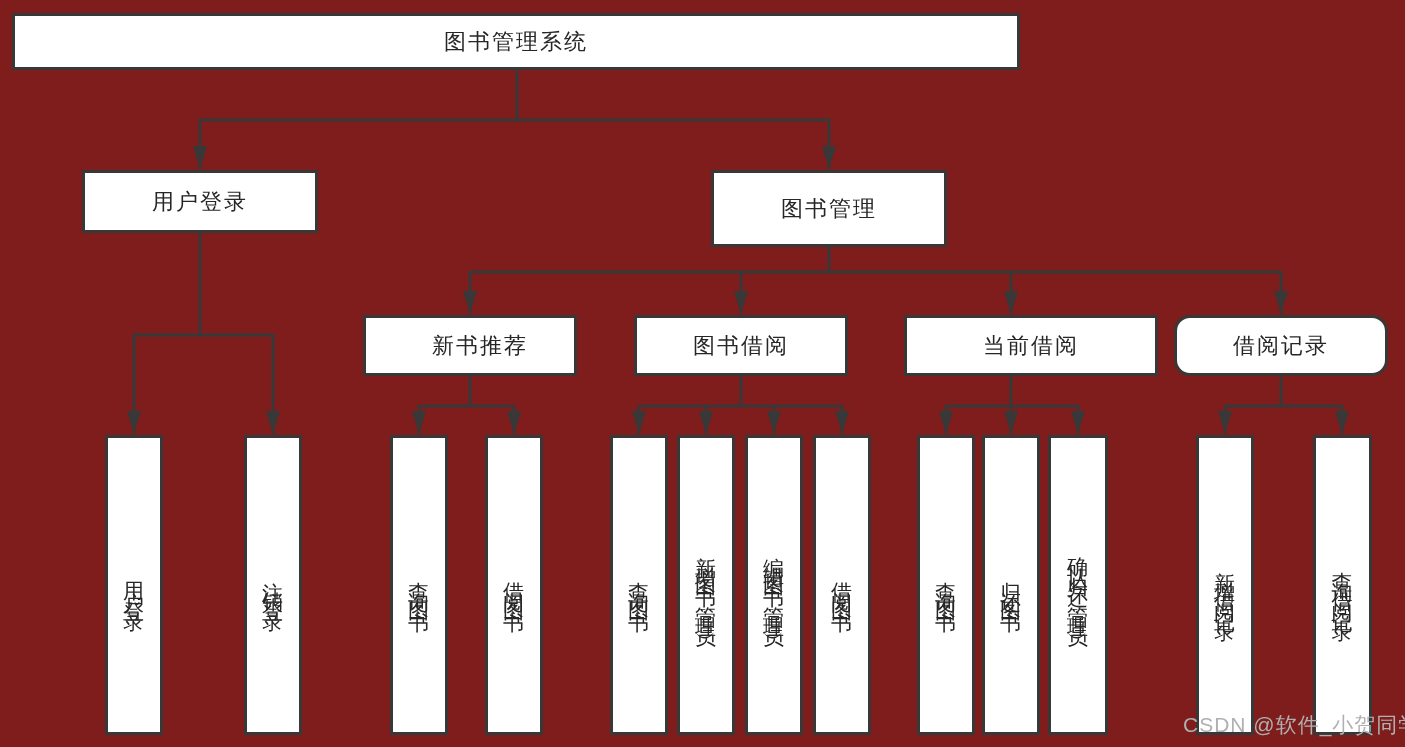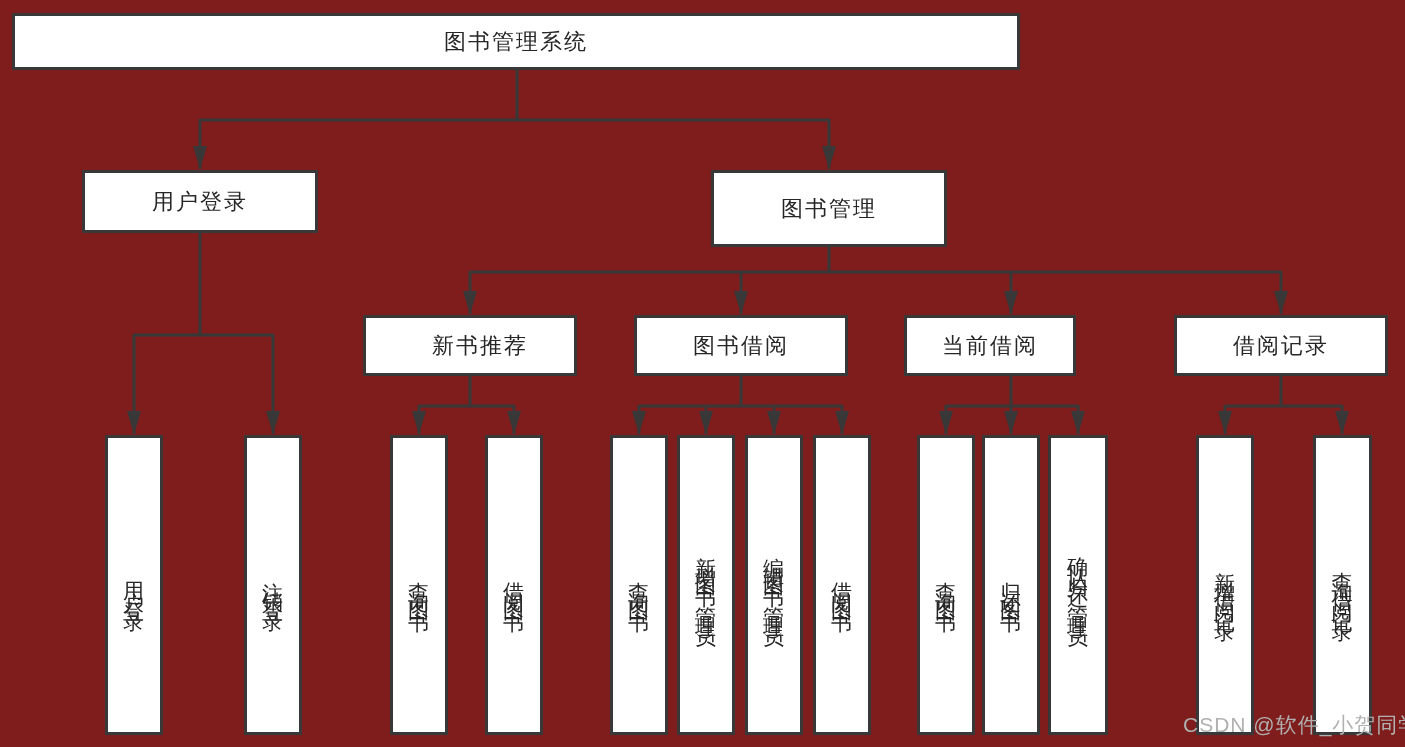--- a/index.html
+++ b/index.html
@@ -33,22 +33,22 @@
     white-space: nowrap;
   }
   
   #b-root { left: 12px;  top: 13px;  width: 1008px; height: 57px; }
   
   #b-l2a  { left: 82px;  top: 170px; width: 236px;  height: 63px; }
   #b-l2b  { left: 711px; top: 170px; width: 236px;  height: 77px; }
   
   #b-l3a  { left: 363px;  top: 315px; width: 214px; height: 61px; padding-left: 20px; }
   #b-l3b  { left: 634px;  top: 315px; width: 214px; height: 61px; }
-  #b-l3c  { left: 904px;  top: 315px; width: 172px; height: 61px; }
-  #b-l3d  { left: 1174px; top: 315px; width: 214px; height: 61px; }
+  #b-l3c  { left: 904px;  top: 315px; width: 254px; height: 61px; }
+  #b-l3d  { left: 1174px; top: 315px; width: 214px; height: 61px; border-radius: 16px; }
   
   .vbox { top: 435px; height: 300px; width: 58px; }
   #v-login   { left: 105px; }
   #v-logout  { left: 244px; }
   #v-rq      { left: 390px; }
   #v-rb      { left: 485px; }
   #v-bq      { left: 610px; }
   #v-ba      { left: 677px; }
   #v-be      { left: 745px; }
   #v-bb      { left: 813px; }

